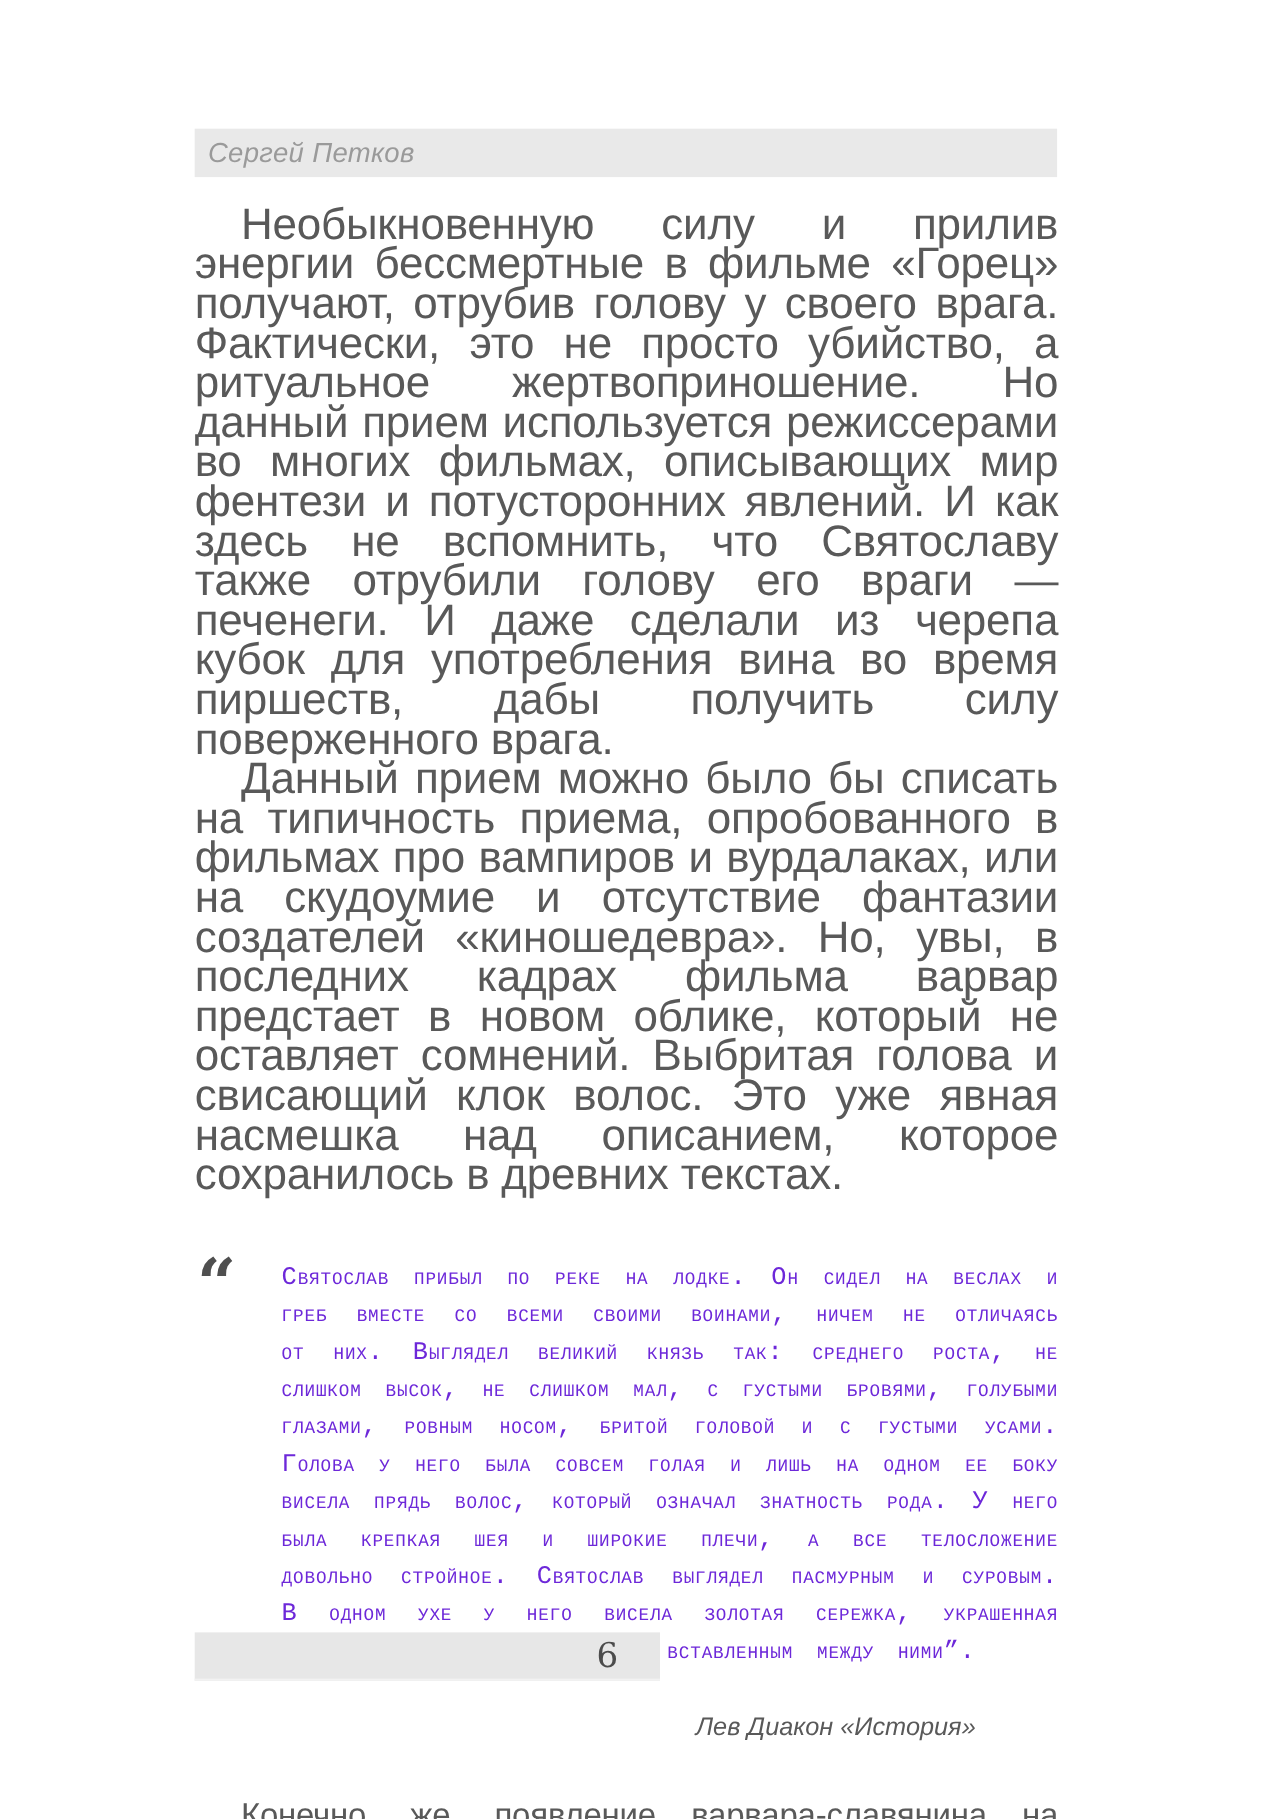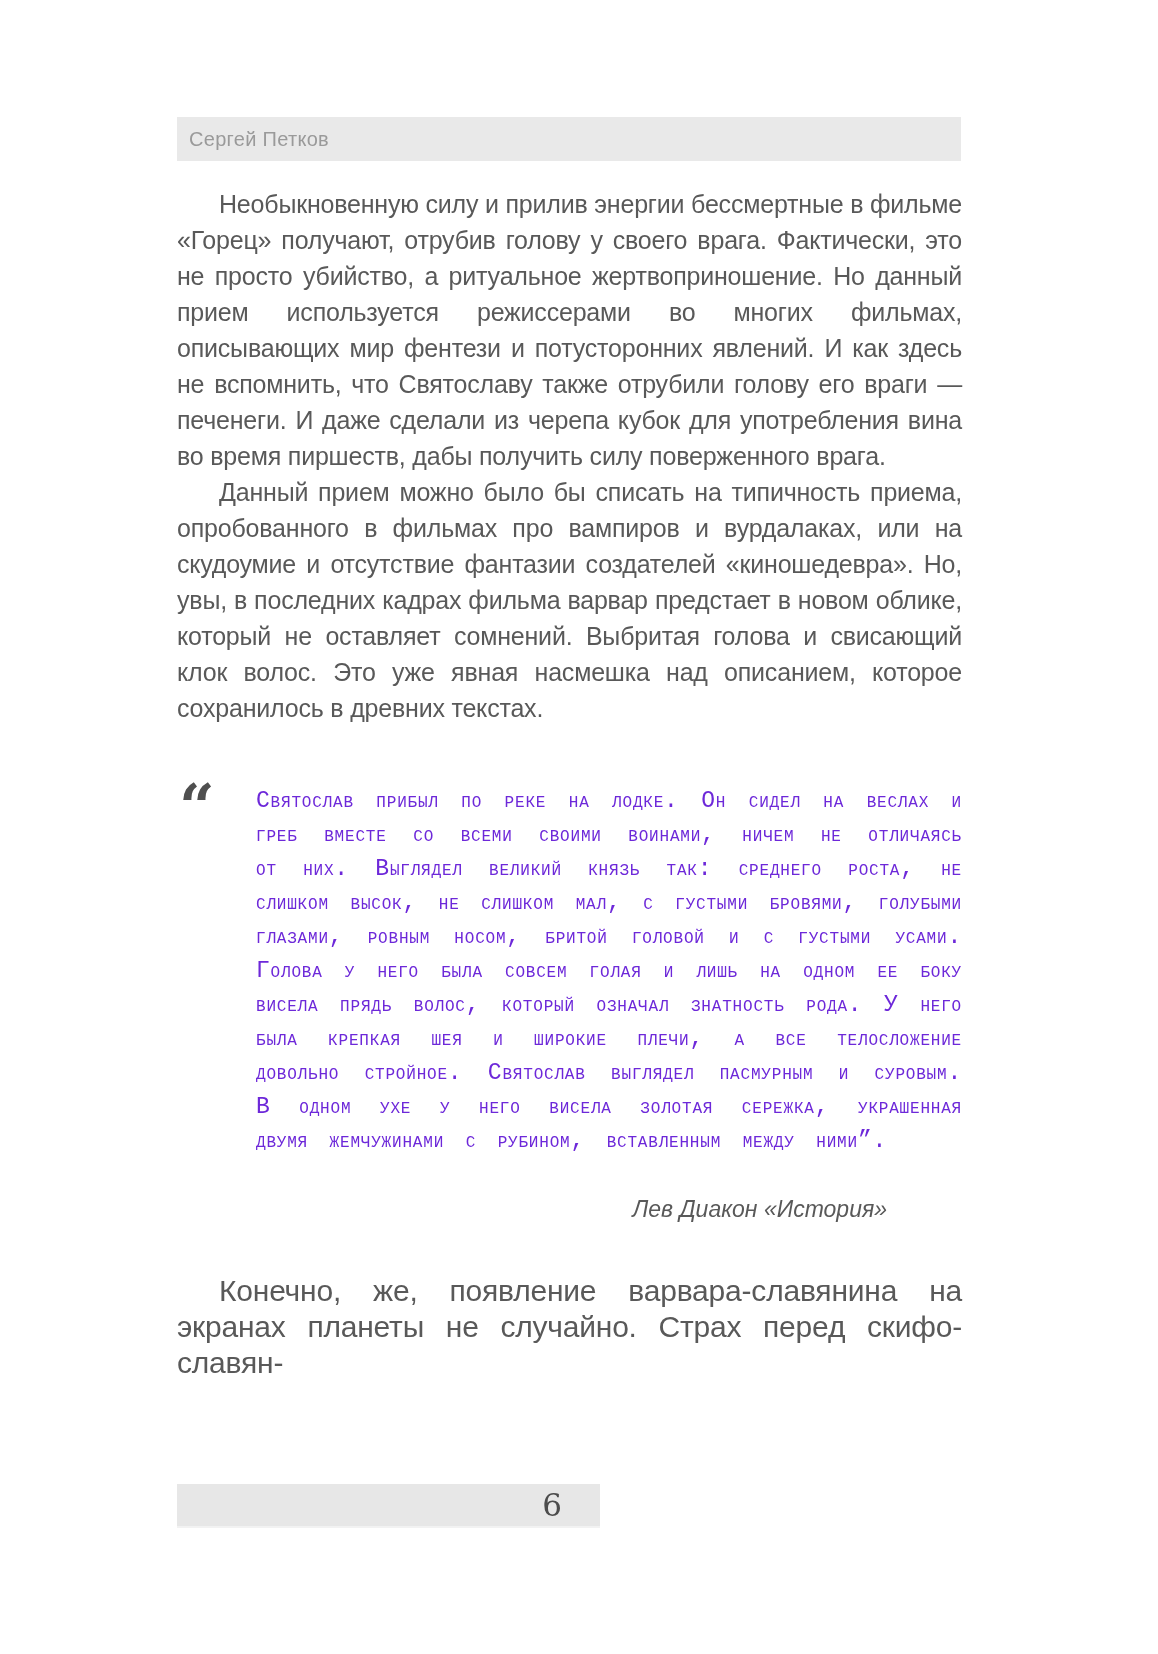--- a/index.html
+++ b/index.html
@@ -17,32 +17,33 @@
     left: 177px;
     top: 117px;
     width: 784px;
     height: 44px;
     background: #e9e9e9;
     display: flex;
     align-items: center;
     padding-left: 12px;
   }
   .author {
-    font-size: 20px;
+    font-style: italic;
+    font-size: 25px;
     color: #9a9a9a;
     letter-spacing: 0.3px;
   }
   .content {
     position: absolute;
     left: 177px;
     top: 186px;
     width: 785px;
   }
   .body-par {
-    font-size: 25px;
+    font-size: 40px;
     line-height: 36px;
     color: #595959;
     text-align: justify;
     text-indent: 42px;
     letter-spacing: -0.2px;
   }
   .quote-block {
     position: relative;
     margin-top: 58px;
     padding-left: 79px;

